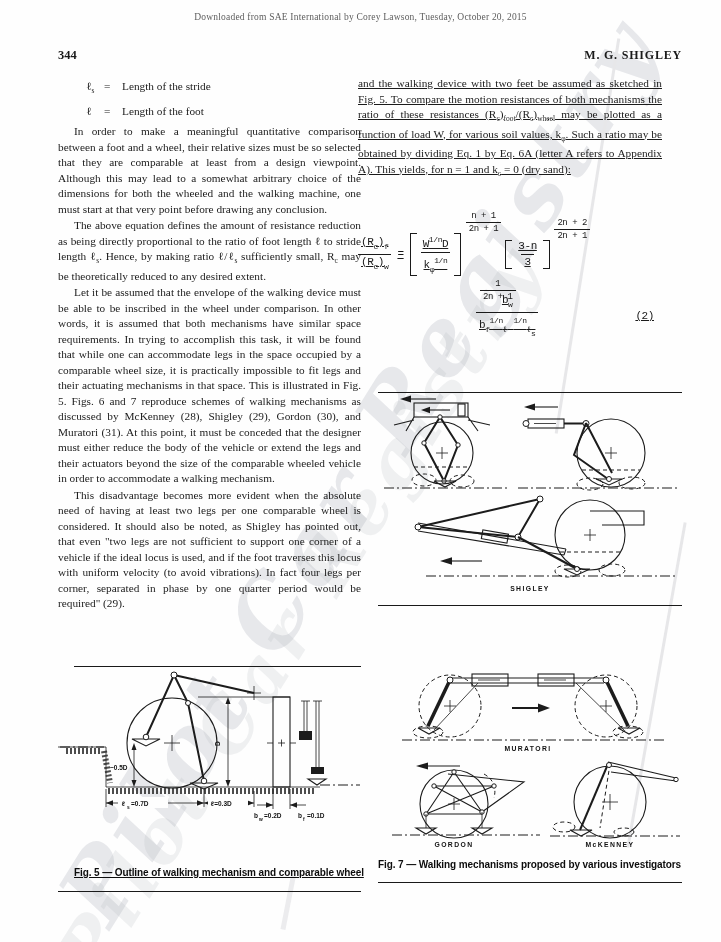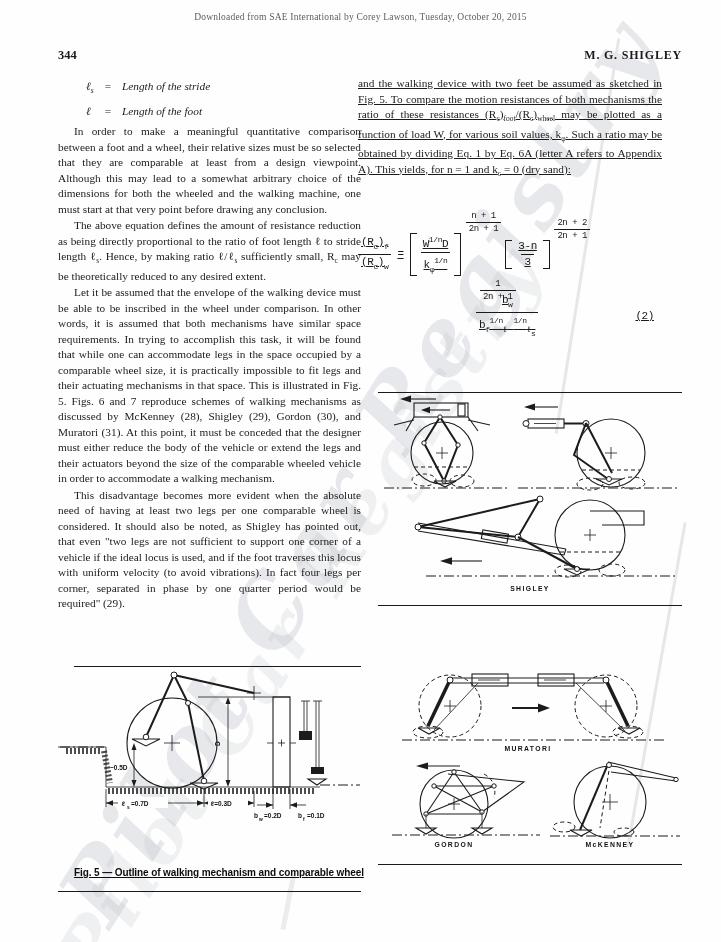--- a/index.html
+++ b/index.html
@@ -22,21 +22,21 @@
   
   .col{position:absolute;top:76px;width:303px;font-size:11.3px;line-height:15.5px;text-align:justify;}
   .col-left{left:58px;}
   .col-right{left:358px;width:304px;text-decoration:underline;}
   .para{margin:0;text-indent:16px;}
   .para.noindent{text-indent:0;}
   .para + .para{margin-top:1px;}
   .col sub{font-size:7.5px;vertical-align:-3px;}
   .col sup{font-size:7.5px;vertical-align:4px;}
   .where{margin:0 0 3px 0;}
-  .def{display:flex;margin:3px 0 5px 28px;font-style:italic;}
+  .def{display:flex;margin:3px 0 5px 28px;}
   .def-sym{width:18px;}
   .def-eq{width:18px;}
   
   .equation{margin-top:30px;padding-top:16px;font-family:"Liberation Mono",monospace;
      font-size:11px;letter-spacing:-0.4px;color:#171717;}
   .equation sub{font-size:8px;vertical-align:-4px;}
   .equation sup{font-size:8px;vertical-align:5px;}
   .eq-row{display:flex;align-items:center;}
   .frac{display:inline-flex;flex-direction:column;align-items:center;line-height:13px;}
   .frac .num{padding:0 3px 1px 3px;white-space:nowrap;}
@@ -342,16 +342,17 @@
       <path class="dash" d="M232,102 L222,166"></path>
       <path class="ln" d="M230,100 L298,116 M233,110 L298,119"></path>
       <circle class="jt" cx="298" cy="117.5" r="2.2"></circle>
       <circle class="jt" cx="231" cy="103" r="2.5"></circle>
       <path class="ln" d="M192,168 H214 L203,174 Z"></path>
       <ellipse class="dash" cx="186" cy="165" rx="11" ry="5"></ellipse>
       <ellipse class="dash" cx="246" cy="170" rx="10" ry="4"></ellipse>
       <path class="dd" d="M172,174 H302"></path>
       <text class="lbl" x="232" y="185">McKENNEY</text>
     </svg>
+    <div class="fig-caption">Fig. 7 — Walking mechanisms proposed by various investigators</div>
     <div class="rule bot"></div>
   </div>
 
 </div>
 
 </body></html>

